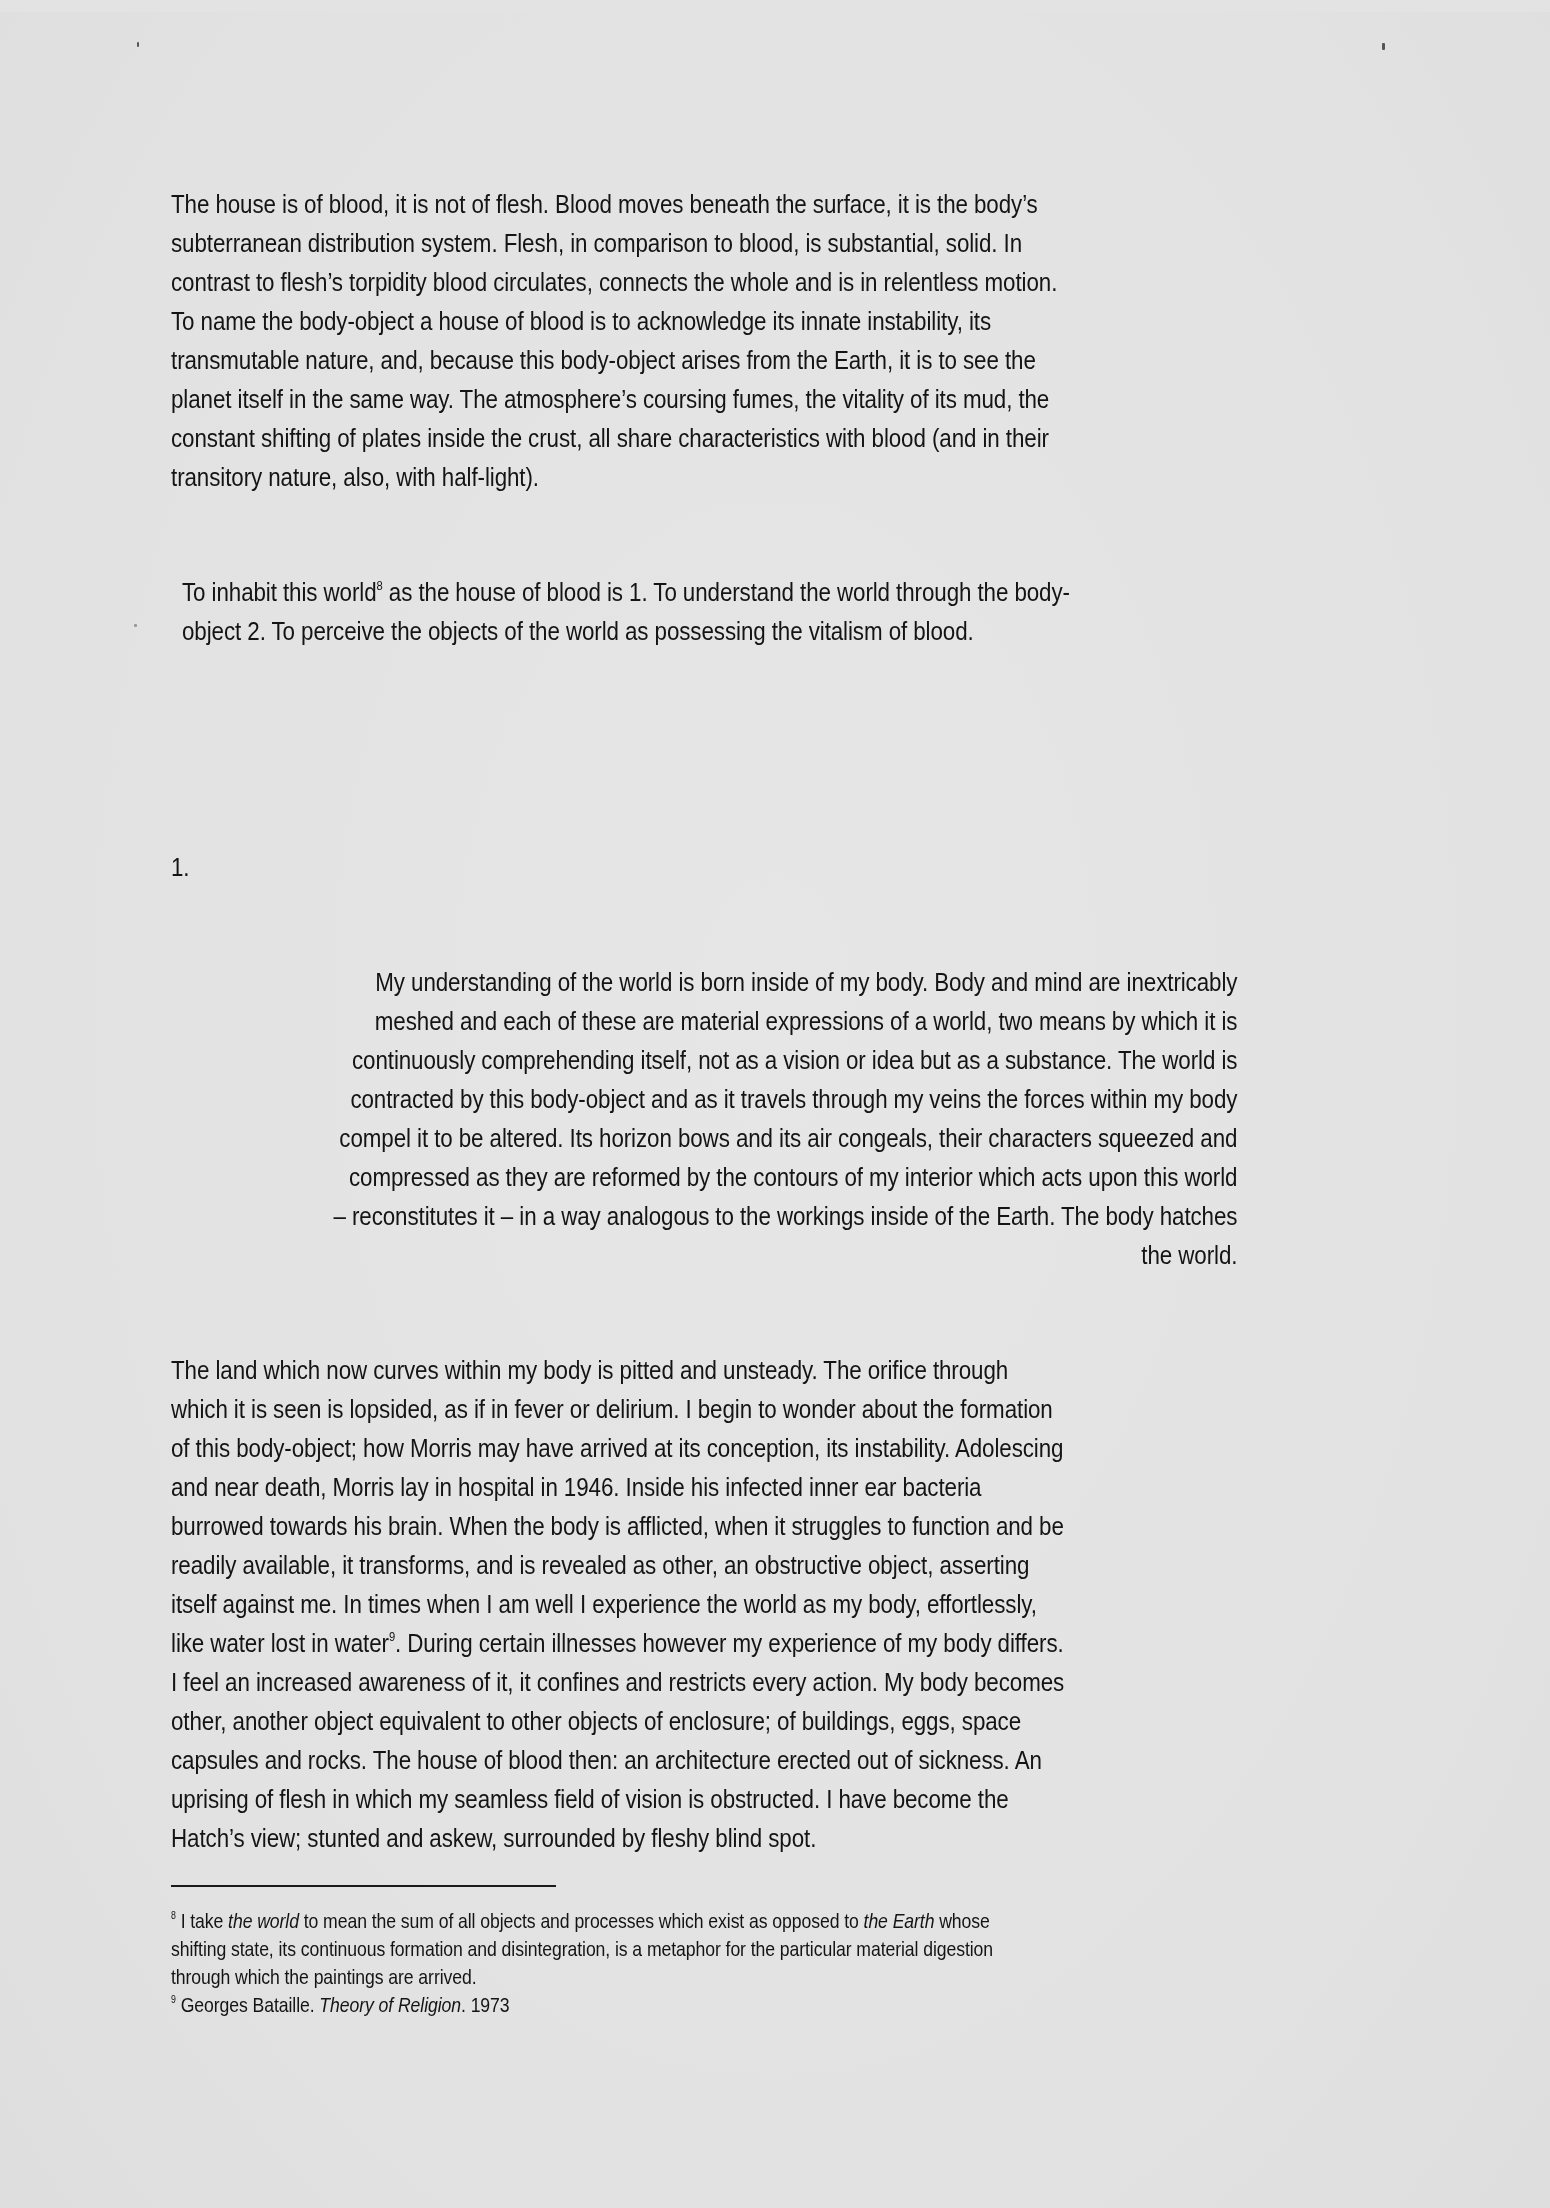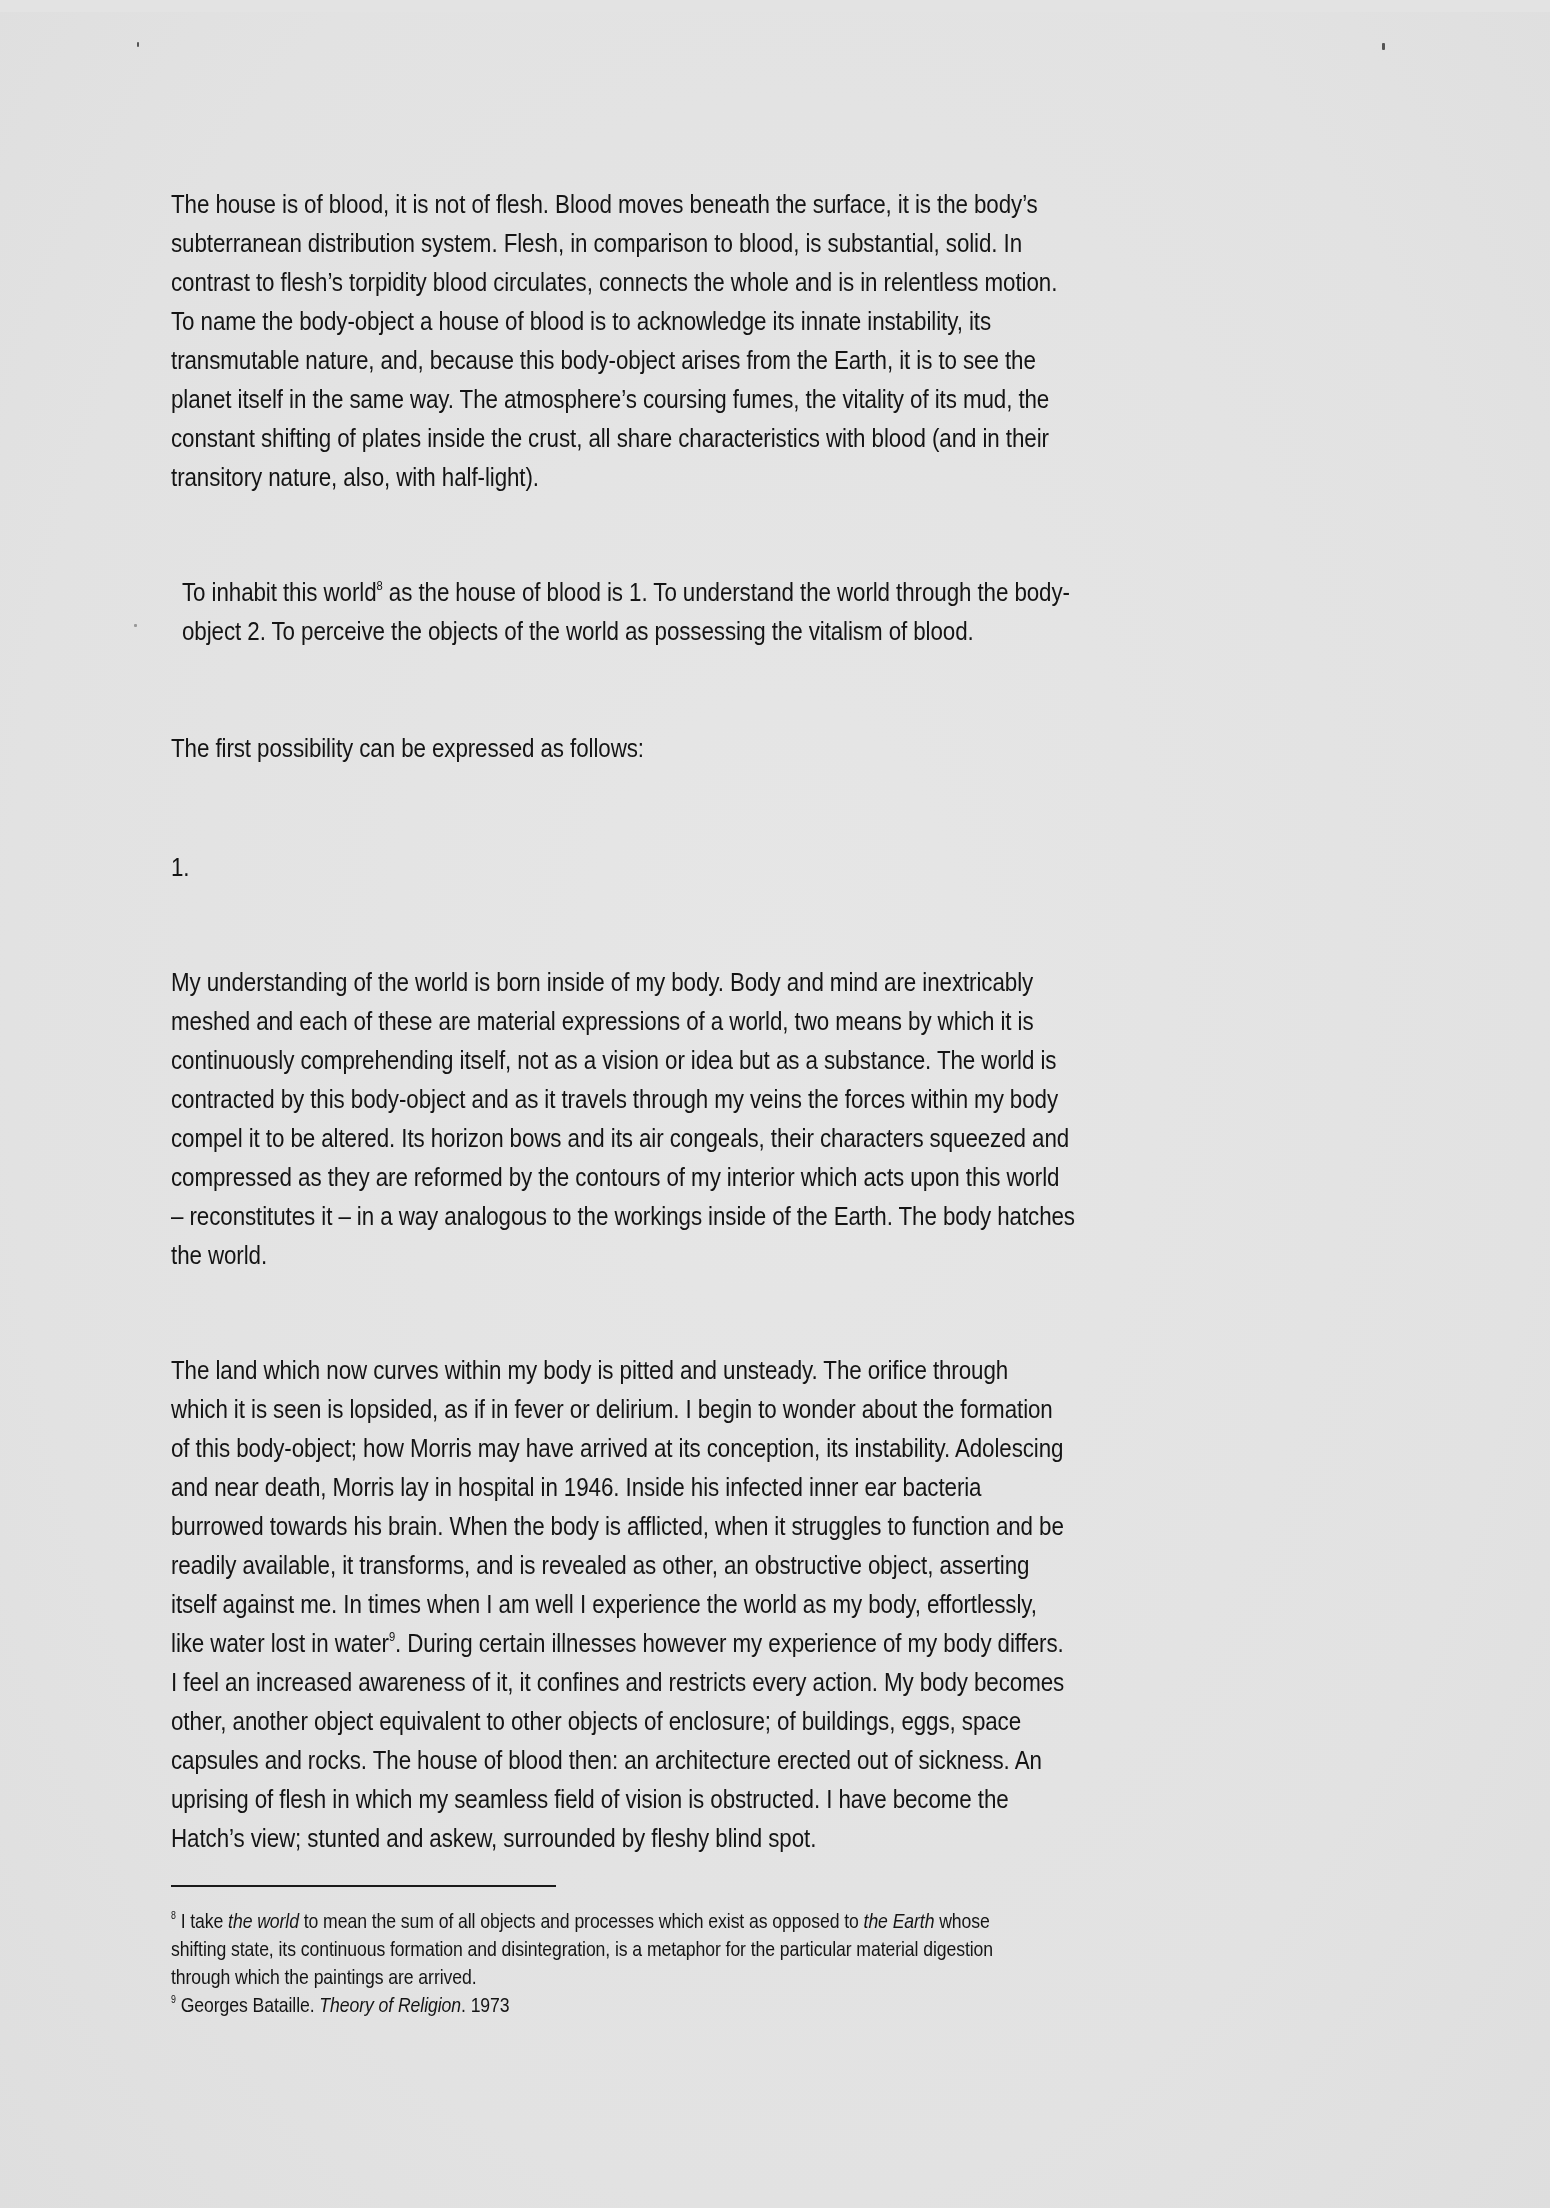--- a/index.html
+++ b/index.html
@@ -50,29 +50,26 @@
     <span class="line">planet itself in the same way. The atmosphere’s coursing fumes, the vitality of its mud, the</span>
     <span class="line">constant shifting of plates inside the crust, all share characteristics with blood (and in their</span>
     <span class="line">transitory nature, also, with half-light).</span>
   </div>
 
   <div class="block" style="top:561px;margin-left:11px;">
     <span class="line"><span>To inhabit this world</span><sup>8</sup><span> as the house of blood is 1. To understand the world through the body-</span></span>
     <span class="line">object 2. To perceive the objects of the world as possessing the vitalism of blood.</span>
   </div>
 
-  <div class="block" style="top:717px;">
-    <span class="line">The first possibility can be expressed as follows:</span>
-  </div>
 
   <div class="block" style="top:836px;">
     <span class="line">1.</span>
   </div>
 
-  <div class="block" style="top:951px;">
+  <div class="block" style="top:951px;text-align:right;">
     <span class="line">My understanding of the world is born inside of my body. Body and mind are inextricably</span>
     <span class="line">meshed and each of these are material expressions of a world, two means by which it is</span>
     <span class="line">continuously comprehending itself, not as a vision or idea but as a substance. The world is</span>
     <span class="line">contracted by this body-object and as it travels through my veins the forces within my body</span>
     <span class="line">compel it to be altered. Its horizon bows and its air congeals, their characters squeezed and</span>
     <span class="line">compressed as they are reformed by the contours of my interior which acts upon this world</span>
     <span class="line">– reconstitutes it – in a way analogous to the workings inside of the Earth. The body hatches</span>
     <span class="line">the world.</span>
   </div>
 

